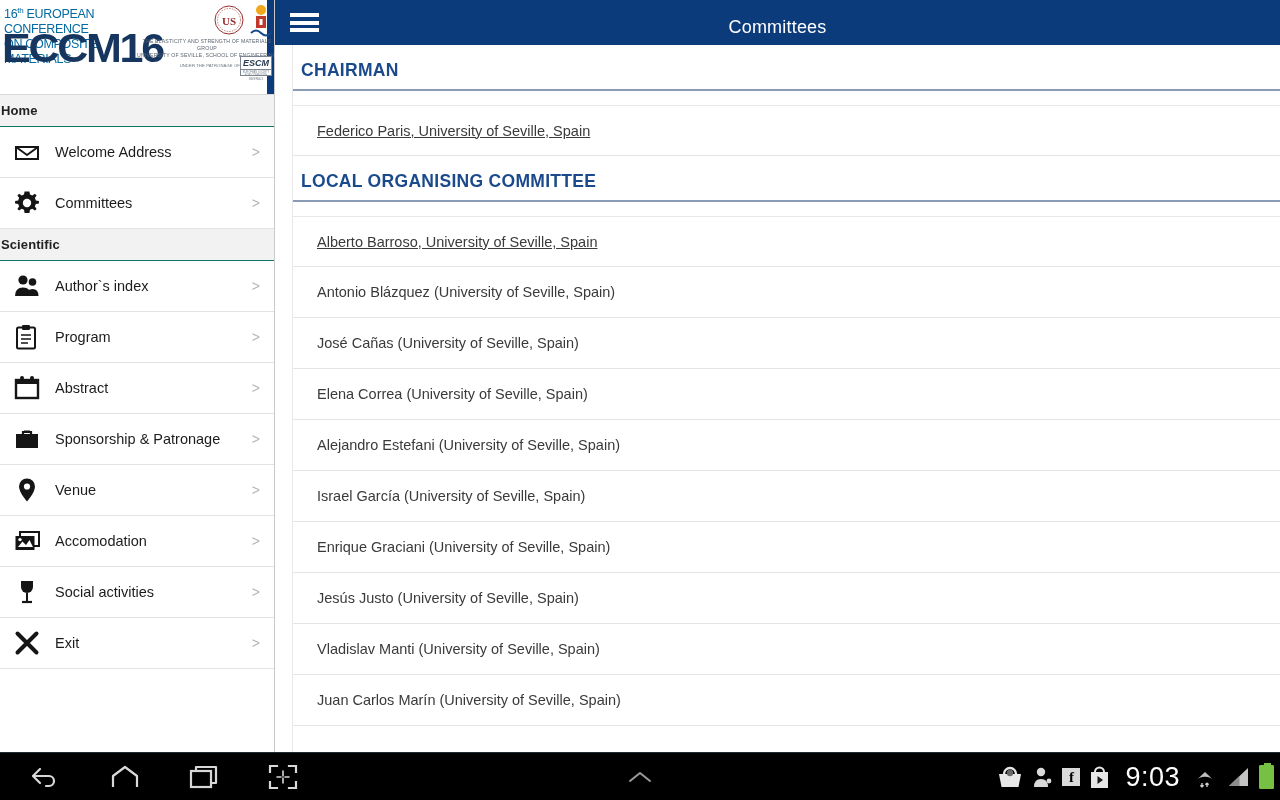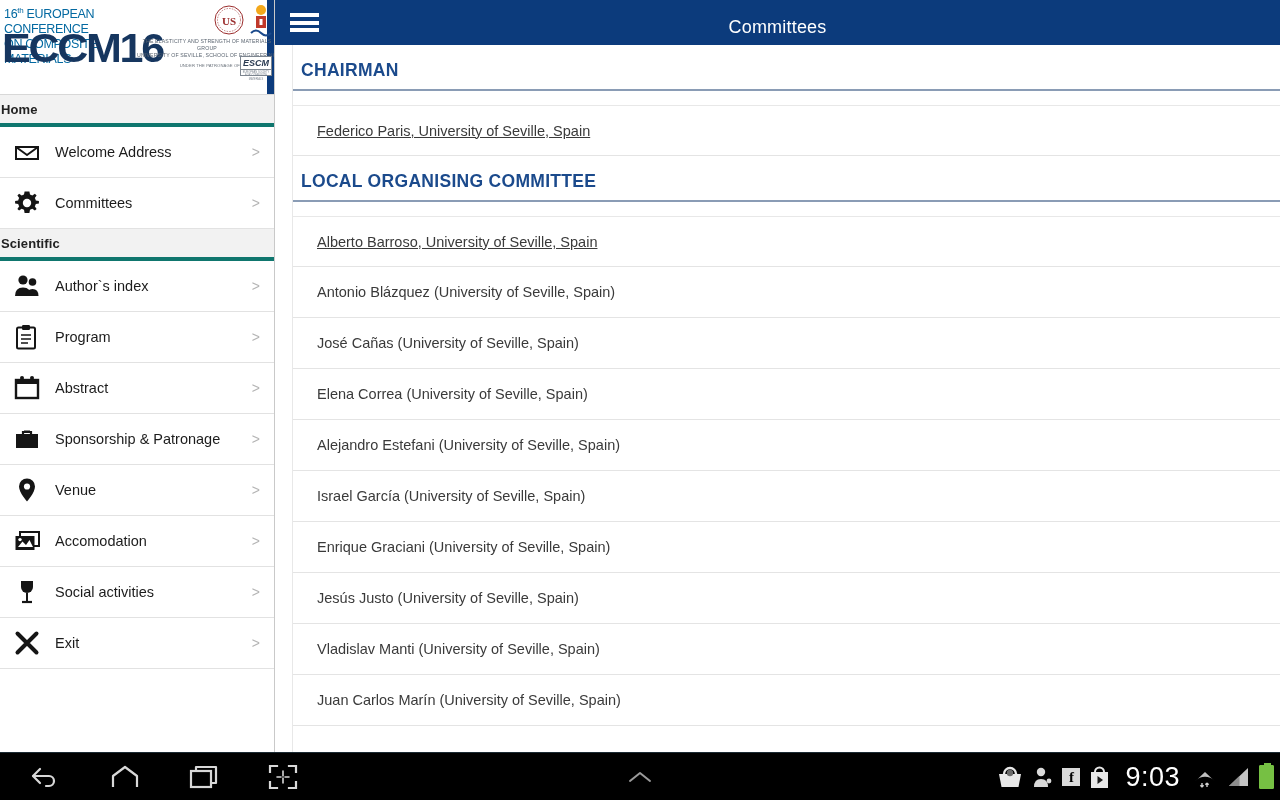--- a/index.html
+++ b/index.html
@@ -64,21 +64,21 @@
     padding-top:1px;
   }
   .us-logo{
     position:absolute; left:213px; top:4px; width:32px; height:32px;
   }
   .sev-logo{
     position:absolute; left:250px; top:4px; width:22px; height:34px;
   }
 
   .sect-head{
-    height:32px; background:#f2f2f2; border-bottom:4px solid #0f766e;
+    height:32px; background:#f2f2f2; border-bottom:1px solid #0f766e;
     display:flex; align-items:center; padding-left:1px;
     font-size:13px; font-weight:bold; color:#222; letter-spacing:0.1px;
   }
   .nav-item{
     height:51px; border-bottom:1px solid #e2e2e2;
     display:flex; align-items:center; background:#fff;
     position:relative; padding-left:10px;
   }
   .nav-ico{
     width:34px; height:30px; display:flex; align-items:center;

